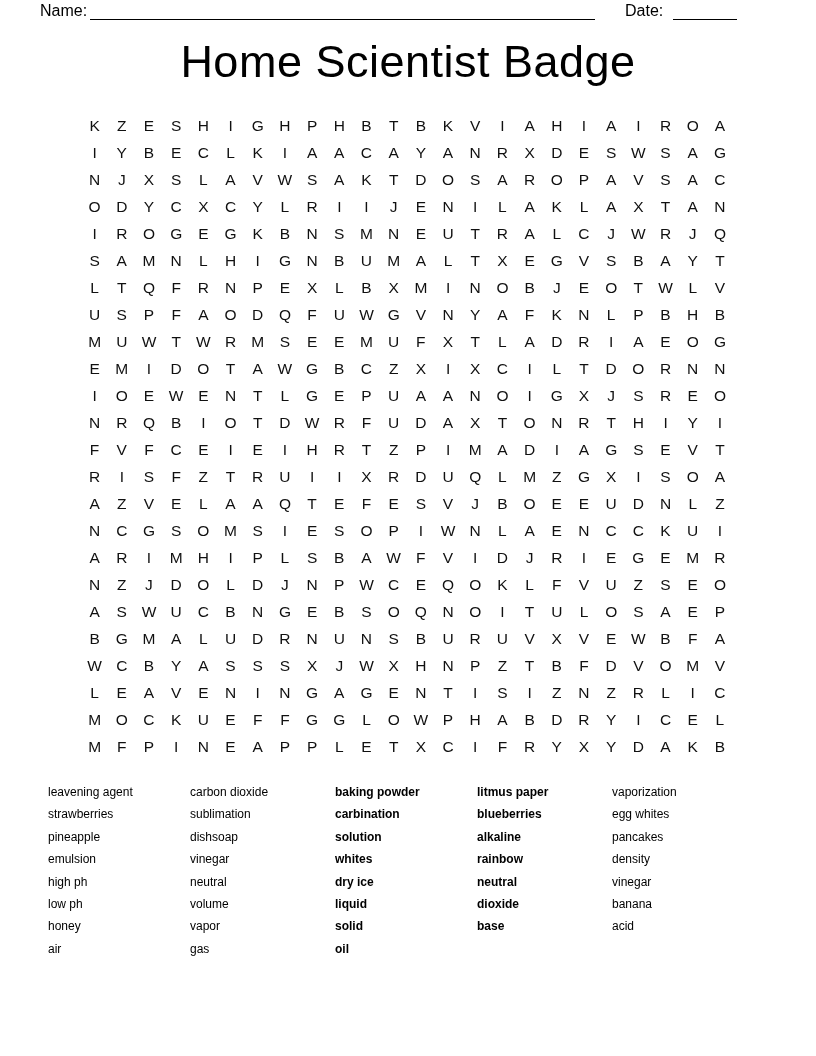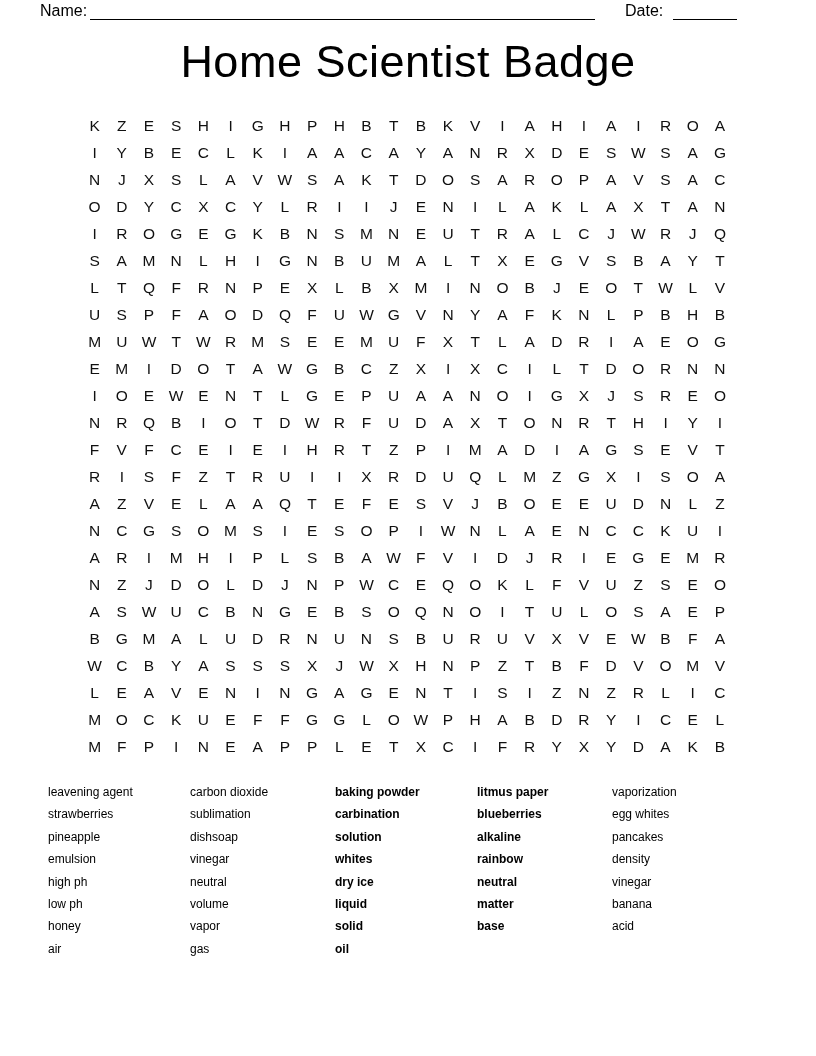--- a/index.html
+++ b/index.html
@@ -683,21 +683,21 @@
         <div class="word">liquid</div>
         <div class="word">solid</div>
         <div class="word">oil</div>
       </div>
       <div class="word-col word-col-3">
         <div class="word">litmus paper</div>
         <div class="word">blueberries</div>
         <div class="word">alkaline</div>
         <div class="word">rainbow</div>
         <div class="word">neutral</div>
-        <div class="word">matter</div>
+        <div class="word">dioxide</div>
         <div class="word">base</div>
       </div>
       <div class="word-col word-col-4">
         <div class="word">vaporization</div>
         <div class="word">egg whites</div>
         <div class="word">pancakes</div>
         <div class="word">density</div>
         <div class="word">vinegar</div>
         <div class="word">banana</div>
         <div class="word">acid</div>

